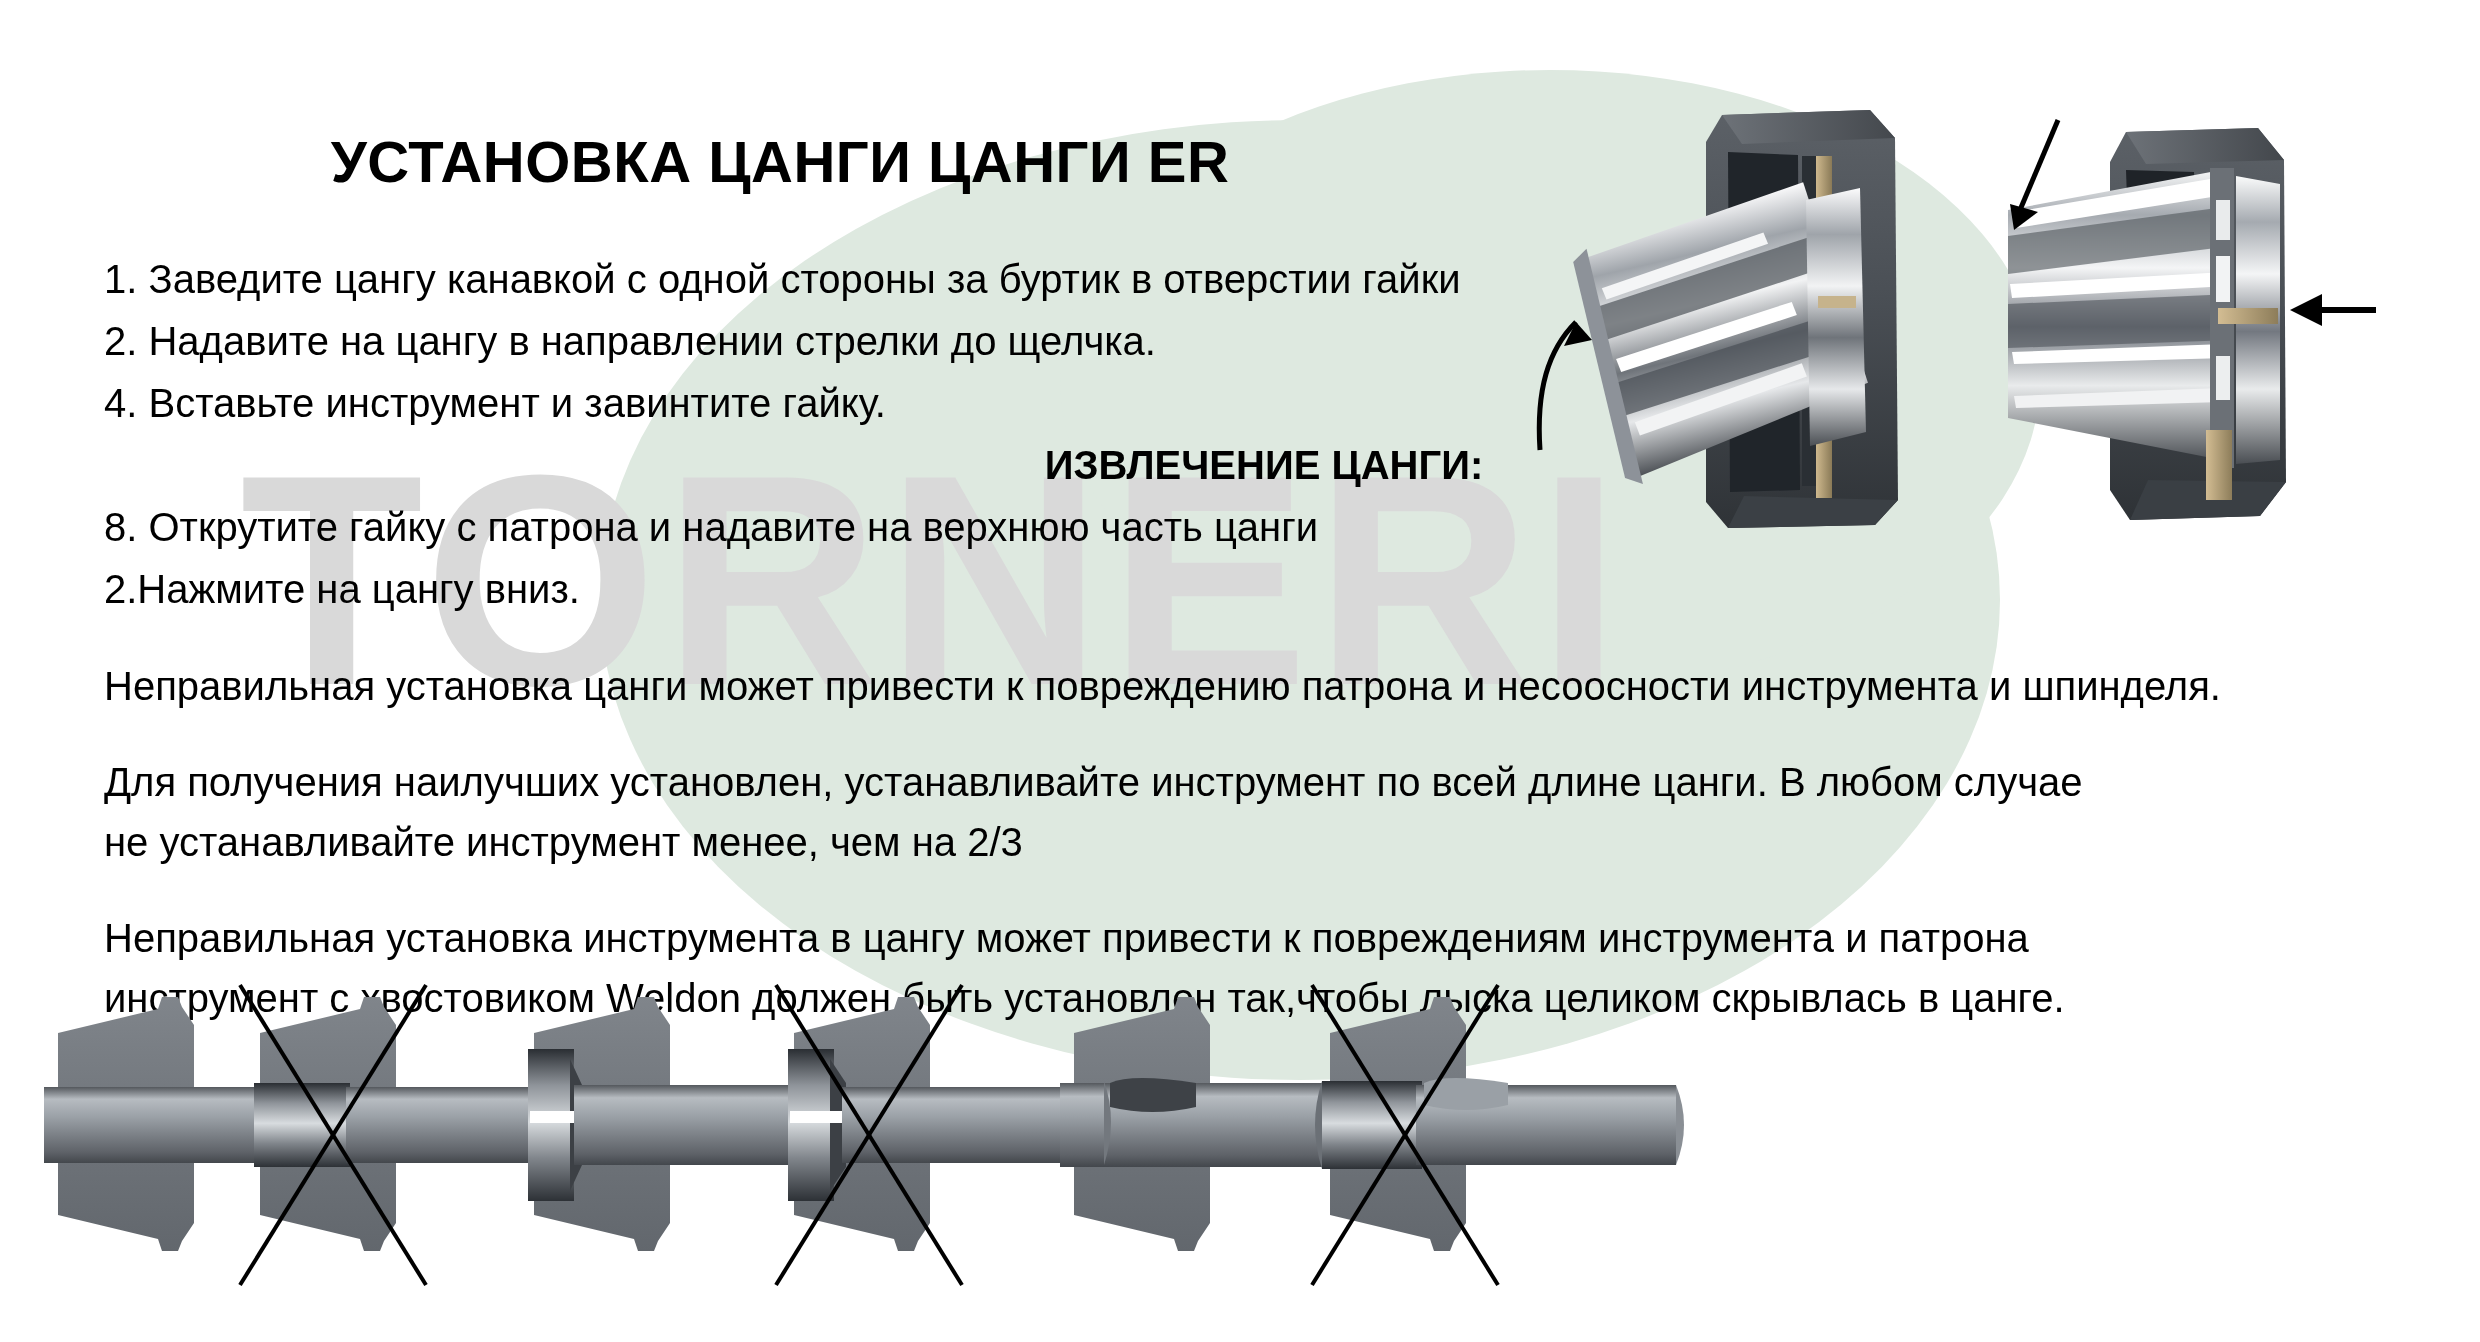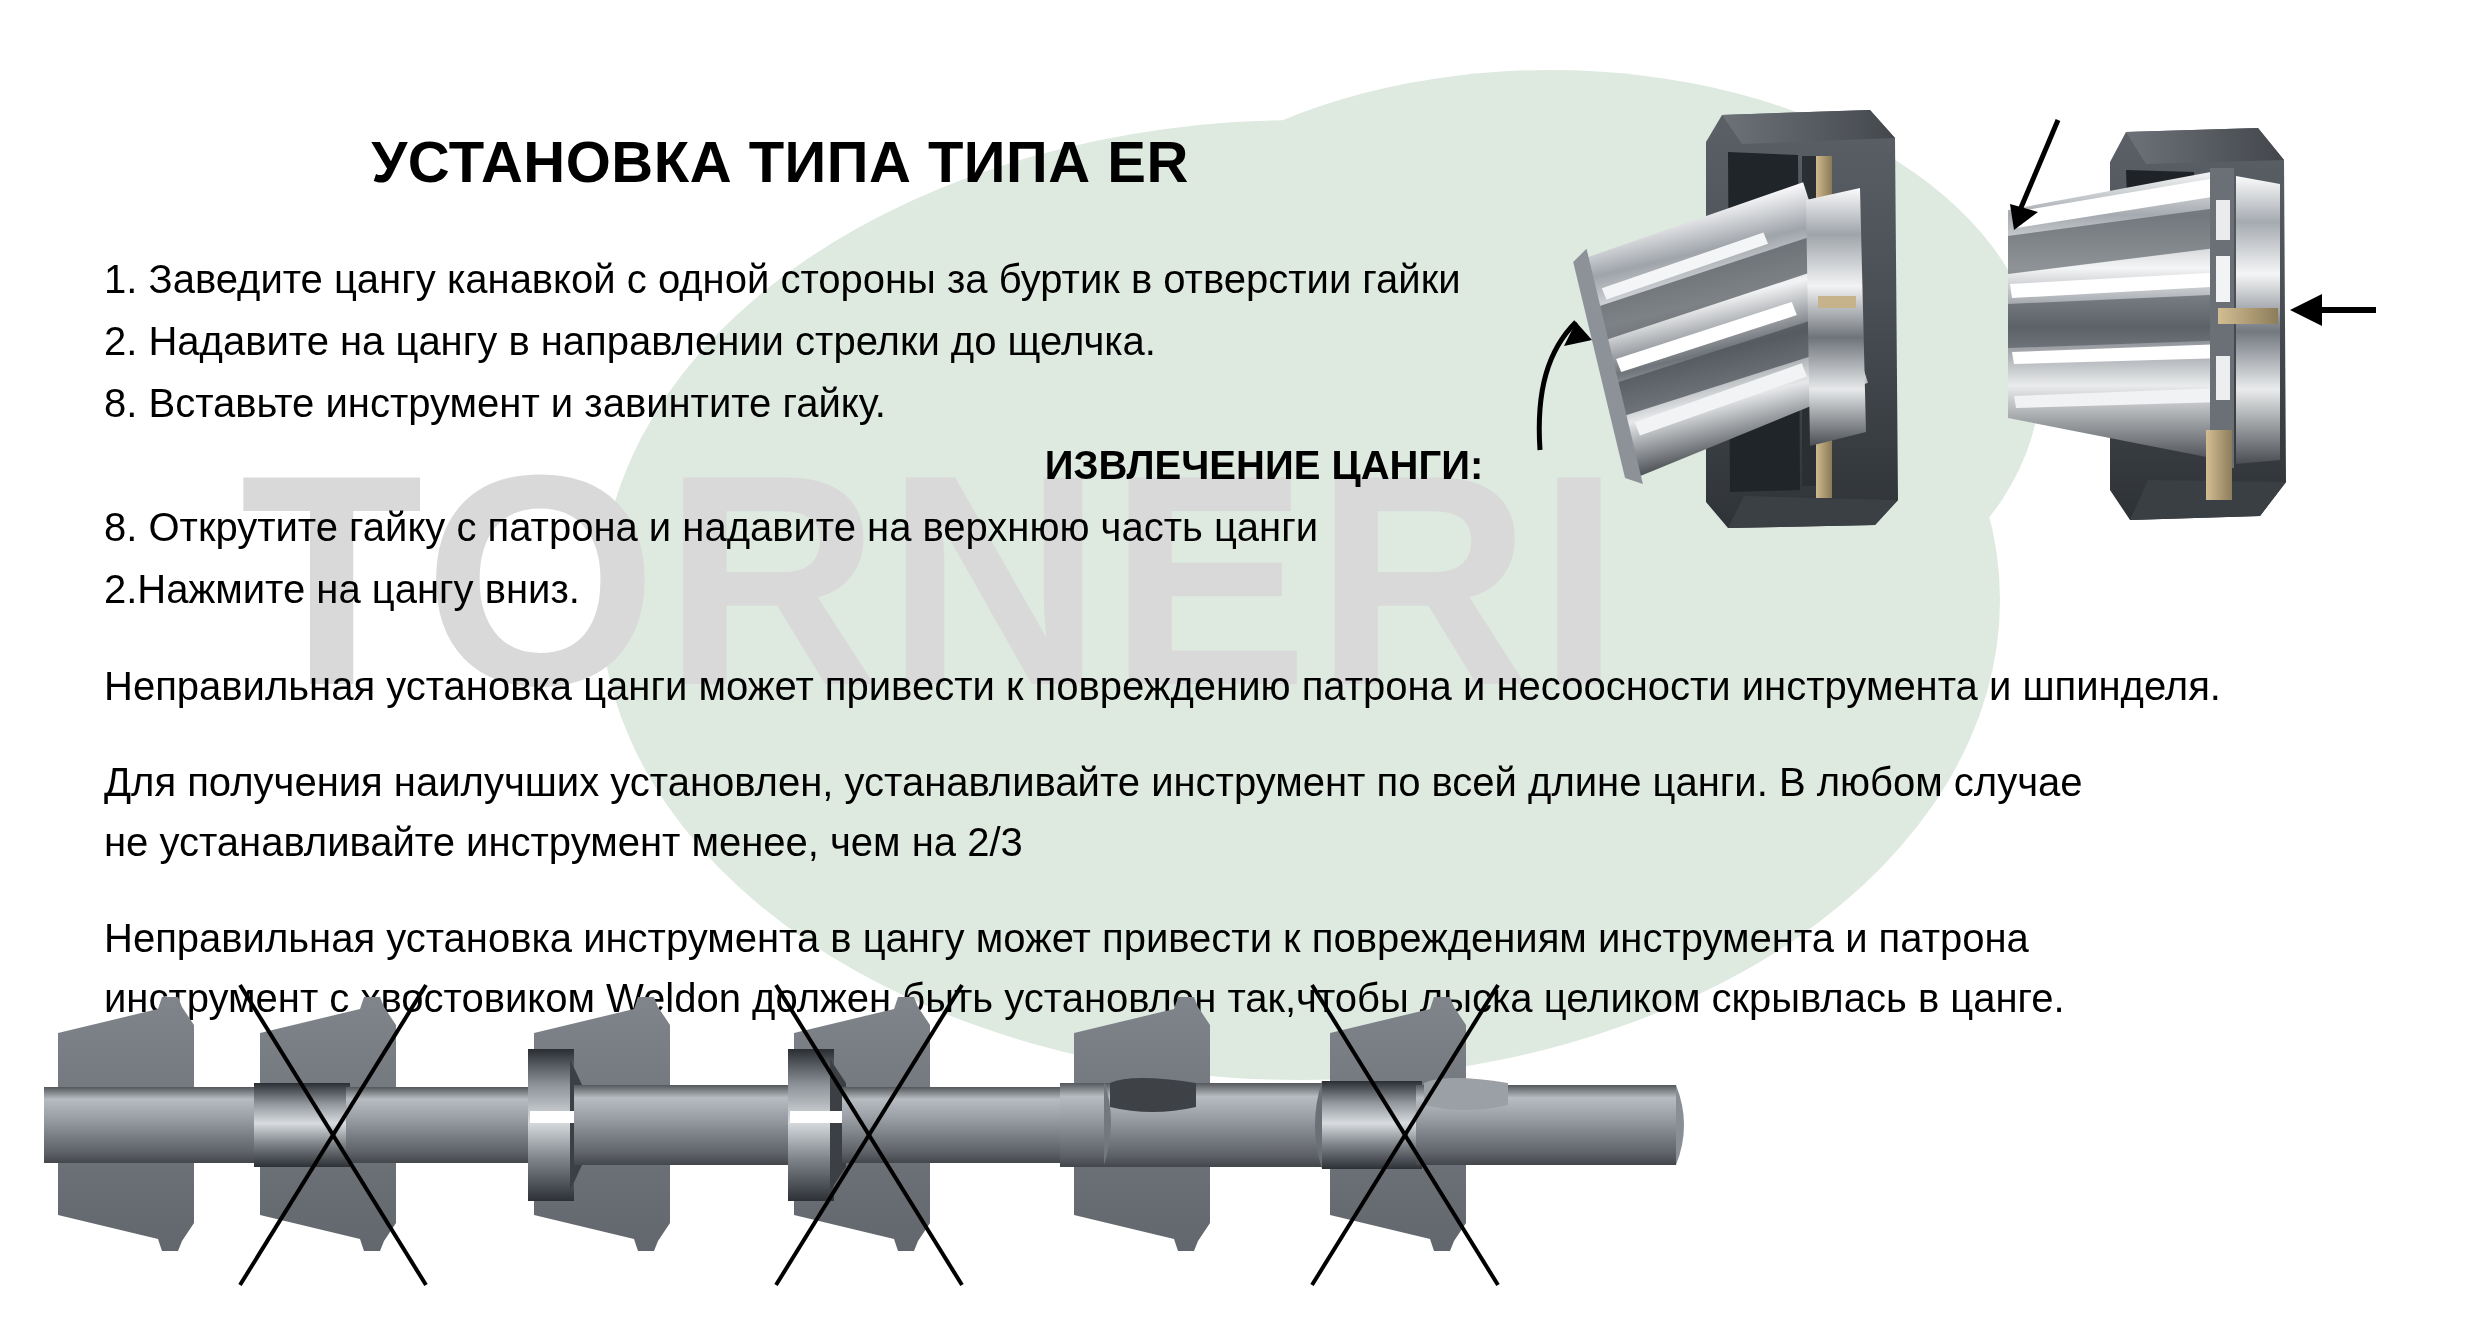--- a/index.html
+++ b/index.html
@@ -120,27 +120,27 @@
 <body>
 
 <div id="page">
 
   <div class="bg-ellipse"></div>
   <div class="bg-ellipse e2"></div>
   <div class="watermark">TORNERI</div>
 
   <div class="content">
 
-    <div class="title">УСТАНОВКА ТИПА ТИПА ER</div>
+    <div class="title">УСТАНОВКА ЦАНГИ ЦАНГИ ER</div>
 
     <div class="textblock">
 
       <div class="line">1. Заведите цангу канавкой с одной стороны за буртик в отверстии гайки</div>
       <div class="line">2. Надавите на цангу в направлении стрелки до щелчка.</div>
-      <div class="line">8. Вставьте инструмент и завинтите гайку.</div>
+      <div class="line">4. Вставьте инструмент и завинтите гайку.</div>
 
       <div class="line bold">ИЗВЛЕЧЕНИЕ ЦАНГИ:</div>
 
       <div class="line">8. Открутите гайку с патрона и надавите на верхнюю часть цанги</div>
       <div class="line">2.Нажмите на цангу вниз.</div>
 
       <div class="para">
         <div class="line">Неправильная установка цанги может привести к повреждению патрона и несоосности инструмента и шпинделя.</div>
       </div>
 

